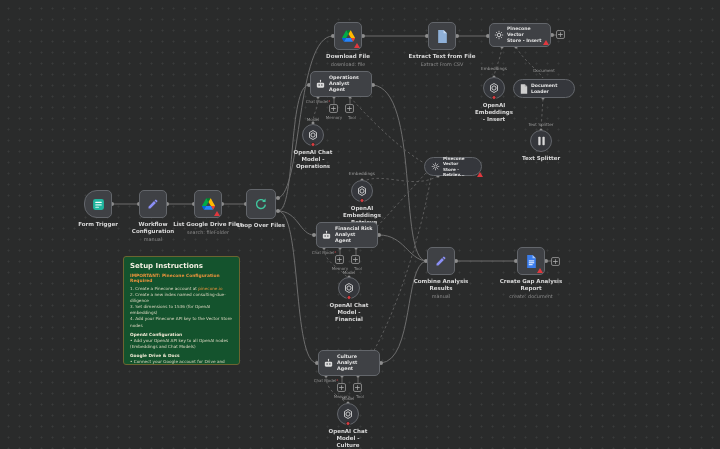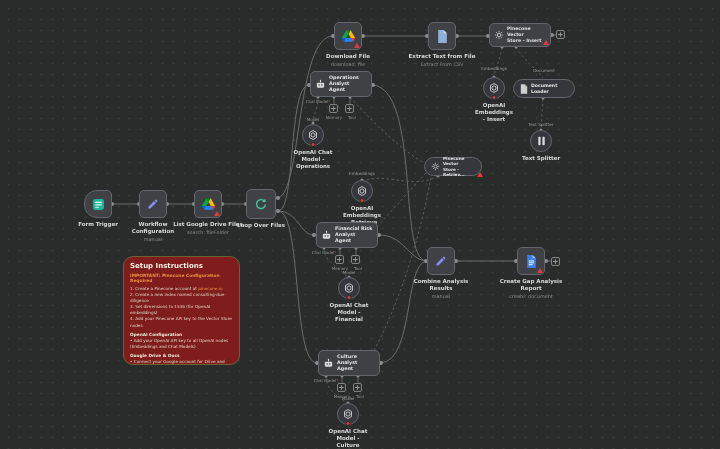--- a/index.html
+++ b/index.html
@@ -47,21 +47,21 @@
           border-left:3px solid transparent; border-right:3px solid transparent;
           border-bottom:5px solid #e0383e; }
   .warn.outside { right:-2px; bottom:-2px; }
   .errdot { position:absolute; bottom:-2px; left:50%; transform:translateX(-50%);
             width:5px; height:5px; border-radius:50%; background:#d93b40; border:1px solid #2a2b2b; }
 
   .plus { position:absolute; width:9px; height:9px; border:1px solid #828282; border-radius:2px;
           background:#2e2f2f; color:#b3b3b3; font-size:7.5px; line-height:7px; text-align:center; }
 
   .sticky { position:absolute; left:123px; top:256px; width:117px; height:109px;
-            background:#7f1d1d; border:1px solid #6c6430; border-radius:10px;
+            background:#14532d; border:1px solid #6c6430; border-radius:3px;
             padding:5px 6px; color:#ddd8c2; overflow:hidden; }
   .sticky h1 { font-size:7px; color:#f3efe2; margin-bottom:3px; font-weight:bold; }
   .sticky .imp { font-size:4.4px; font-weight:bold; color:#e8923c; margin-bottom:3px; }
   .sticky p { font-size:4.2px; line-height:1.45; }
   .sticky .hd { font-size:4.3px; font-weight:bold; color:#efe9d4; margin-top:3px; }
   .sticky .lnk { color:#e8923c; }
 
   .icon { display:inline-flex; flex:none; align-items:center; justify-content:center; }
 </style>
 </head>

